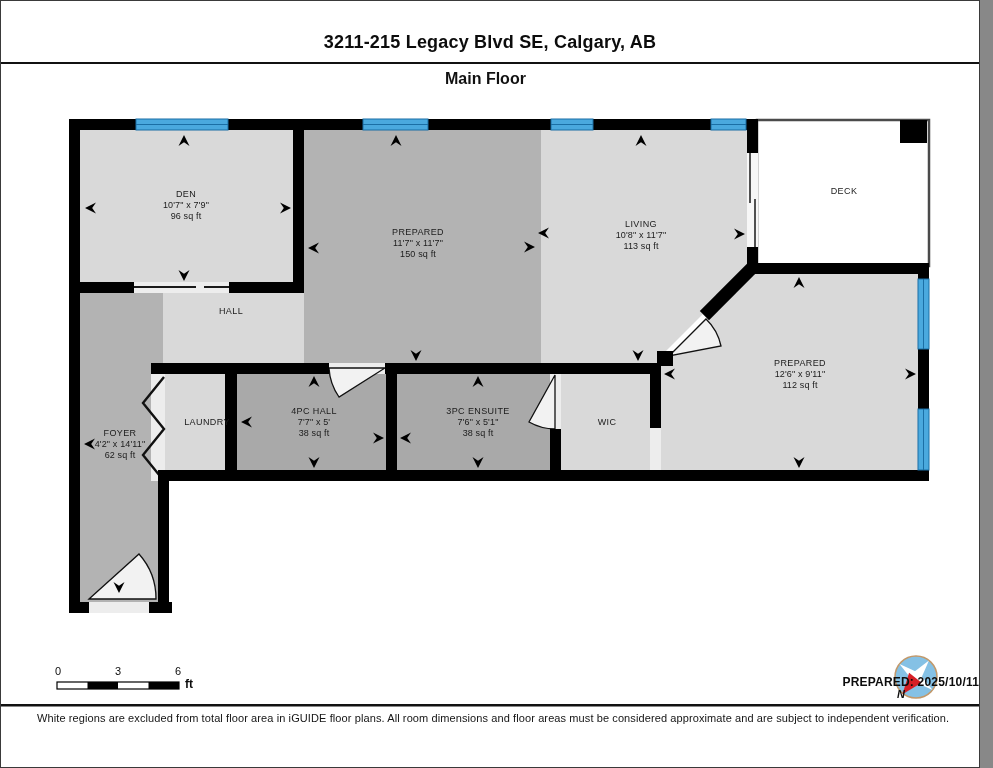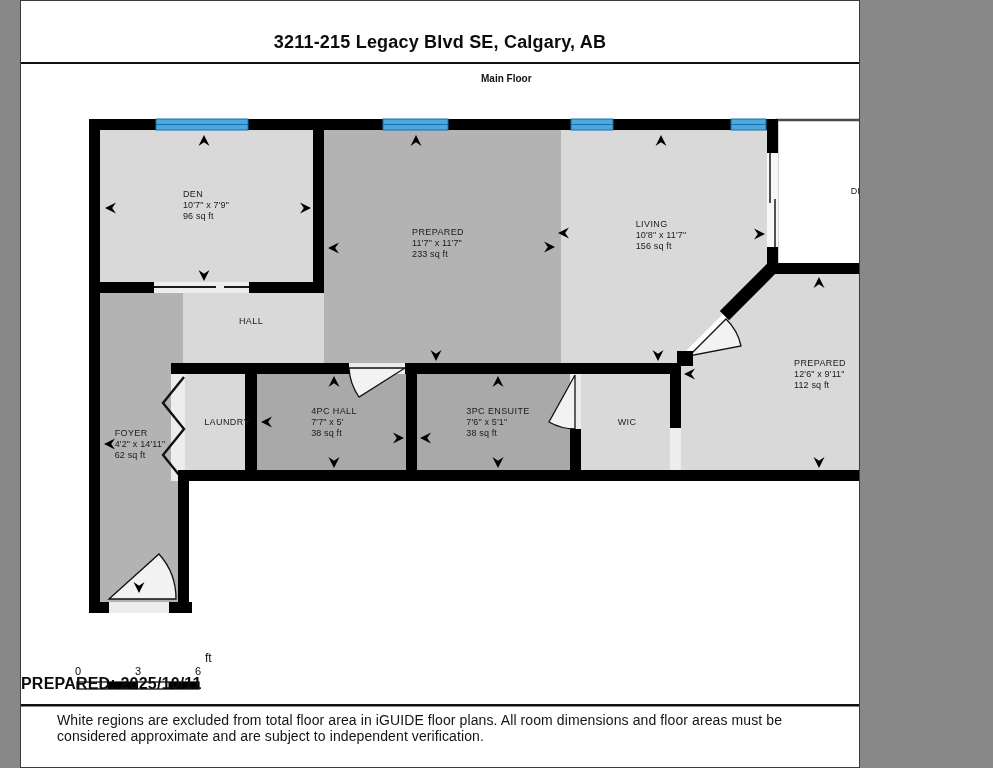--- a/index.html
+++ b/index.html
@@ -1,34 +1,34 @@
 <!DOCTYPE html>
 <html><head>
 <meta charset="utf-8">
 <style>
   html,body{margin:0;padding:0;background:#888;}
-  #page{position:relative;width:840px;height:768px;background:#fff;
+  #page{position:relative;width:980px;height:768px;background:#fff;
         border:1px solid #3a3a3a;box-sizing:border-box;overflow:hidden;
-        font-family:"Liberation Sans", sans-serif;color:#111;margin-left:20px;}
+        font-family:"Liberation Sans", sans-serif;color:#111;}
   #plan-svg{position:absolute;left:0;top:0;width:993px;height:768px;}
   .abs{position:absolute;}
   #title{left:0;right:0;top:31px;text-align:center;font-size:18px;font-weight:bold;
          letter-spacing:.2px;color:#0c0c0c;}
-  #subheader{left:460px;top:69px;display:flex;gap:28px;font-size:10px;line-height:17px;}
+  #subheader{left:444px;top:69px;display:flex;gap:28px;font-size:16px;line-height:17px;}
   #subheader .floor{font-weight:bold;}
-  .rlabel{position:absolute;transform:translate(-50%,-50%);
+  .rlabel{position:absolute;transform:translate(-50%,-50%);text-align:center;
           font-size:9px;line-height:11px;color:#1b1b1b;letter-spacing:.15px;white-space:nowrap;}
   .rlabel span{display:block;}
   .rname{letter-spacing:.4px;}
   .scale-num{position:absolute;transform:translateX(-50%);font-size:11px;top:664px;color:#0d0d0d;}
-  #scale-ft{position:absolute;left:184px;top:650px;font-size:12px;color:#0d0d0d;}
-  #prepared{left:0;right:0;top:674px;text-align:left;font-size:16px;font-weight:bold;
+  #scale-ft{position:absolute;left:184px;top:676px;font-size:12px;color:#0d0d0d;font-weight:bold;}
+  #prepared{left:0;right:0;top:674px;text-align:right;font-size:12px;font-weight:bold;
             letter-spacing:.2px;color:#0d0d0d;}
   #compass-n{left:896px;top:687px;font-size:11px;font-style:italic;font-weight:600;color:#0d0d0d;}
-  #disclaimer{left:36px;top:711px;right:8px;font-size:14px;color:#141414;letter-spacing:.1px;}
+  #disclaimer{left:36px;top:711px;right:8px;font-size:11px;color:#141414;letter-spacing:.1px;}
 </style>
 </head>
 <body>
 
 <div id="page">
 
   <svg id="plan-svg" viewBox="0 0 993 768">
     <defs>
       <path id="arr" d="M0 0 L5.5 11 L0 7.2 L-5.5 11 Z" fill="#000"></path>
     </defs>
@@ -192,26 +192,26 @@
   </div>
 
   <div class="rlabel" style="left:185px;top:204px">
     <span class="rname">DEN</span>
     <span>10'7" x 7'9"</span>
     <span>96 sq ft</span>
   </div>
   <div class="rlabel" style="left:417px;top:242px">
     <span class="rname">PREPARED</span>
     <span>11'7" x 11'7"</span>
-    <span>233 sq ft</span>
+    <span>150 sq ft</span>
   </div>
   <div class="rlabel" style="left:640px;top:234px">
     <span class="rname">LIVING</span>
     <span>10'8" x 11'7"</span>
-    <span>156 sq ft</span>
+    <span>113 sq ft</span>
   </div>
   <div class="rlabel" style="left:843px;top:190px">
     <span class="rname">DECK</span>
   </div>
   <div class="rlabel" style="left:799px;top:373px">
     <span class="rname">PREPARED</span>
     <span>12'6" x 9'11"</span>
     <span>112 sq ft</span>
   </div>
   <div class="rlabel" style="left:606px;top:421px">
@@ -228,21 +228,21 @@
     <span>38 sq ft</span>
   </div>
   <div class="rlabel" style="left:206px;top:421px">
     <span class="rname">LAUNDRY</span>
   </div>
   <div class="rlabel" style="left:119px;top:443px">
     <span class="rname">FOYER</span>
     <span>4'2" x 14'11"</span>
     <span>62 sq ft</span>
   </div>
-  <div class="rlabel" style="left:230px;top:320px">
+  <div class="rlabel" style="left:230px;top:310px">
     <span class="rname">HALL</span>
   </div>
 
   <div class="scale-num" style="left:57px">0</div>
   <div class="scale-num" style="left:117px">3</div>
   <div class="scale-num" style="left:177px">6</div>
   <div class="abs" id="scale-ft">ft</div>
   <div class="abs" id="prepared">PREPARED: 2025/10/11</div>
   <div class="abs" id="compass-n">N</div>
   <div class="abs" id="disclaimer">White regions are excluded from total floor area in iGUIDE floor plans. All room dimensions and floor areas must be considered approximate and are subject to independent verification.</div>

